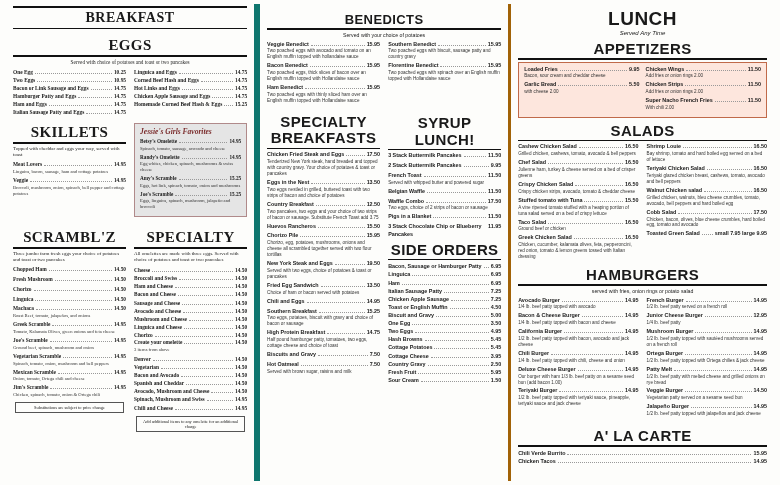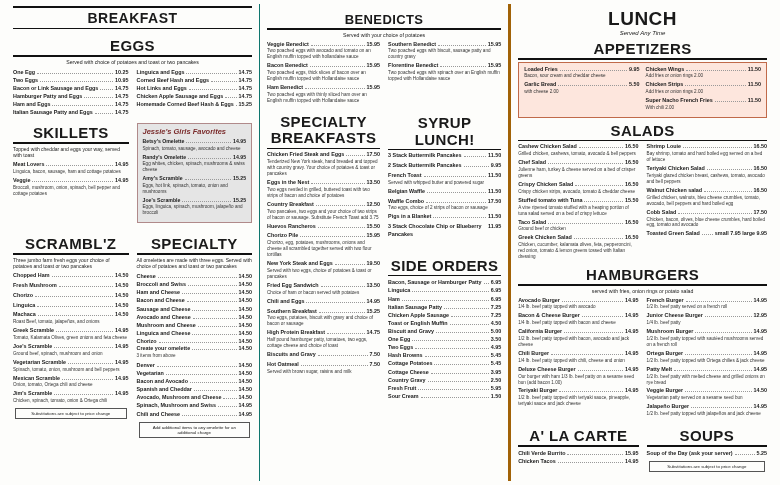--- a/index.html
+++ b/index.html
@@ -14,21 +14,21 @@
   .menu {
     width: 780px; height: 485px;
     display: flex;
     position: relative;
     padding: 4px 6px 4px 6px;
   }
   .col {
     position: relative;
     padding: 0 7px;
   }
-  .col.c1 { width: 258px; border-right: 1px solid #0f766e; }
+  .col.c1 { width: 258px; border-right: 6px solid #0f766e; font-family: Liberation Serif, serif; }
   .col.c2 { width: 255px; border-right: 3px solid #a16207; }
   .col.c3 { width: 267px; }
 
   .banner {
     text-align: center;
     font-weight: bold;
     letter-spacing: 0.5px;
     font-size: 14px;
     padding-bottom: 2px;
     position: relative;
@@ -122,21 +122,21 @@
   .bordered-note {
     border: 1px solid #555;
     padding: 2px 4px;
     font-size: 4.4px;
     text-align: center;
     margin: 4px 2px 0 2px;
   }
   .side-by-side { display: flex; gap: 8px; }
   .side-by-side > div { flex: 1; }
   .mt4 { margin-top: 4px; }
-  .mt10 { margin-top: 18px; }
+  .mt10 { margin-top: 2px; }
   .center { text-align: center; }
 </style>
 </head>
 <body>
 
 <div class="menu">
 
   <div class="col c1">
     <div class="banner">
       <div class="rule-top"></div>
@@ -1028,28 +1028,16 @@
               <span class="dots"></span>
               <span class="pr">15.95</span>
             </li>
           <li>
               <span class="nm">Chicken Tacos</span>
               <span class="dots"></span>
               <span class="pr">14.95</span>
             </li>
         </ul>
       </div>
-      <div>
-        <div class="sect-title">SOUPS</div>
-        <div class="rule"></div>
-        <ul class="items">
-          <li>
-              <span class="nm" style="font-weight:bold">Soup of the Day (ask your server)</span>
-              <span class="dots"></span>
-              <span class="pr">5.25</span>
-            </li>
-        </ul>
-        <div class="bordered-note">Substitutions are subject to price change</div>
-      </div>
     </div>
   </div>
 
 </div>
 
 </body></html>

